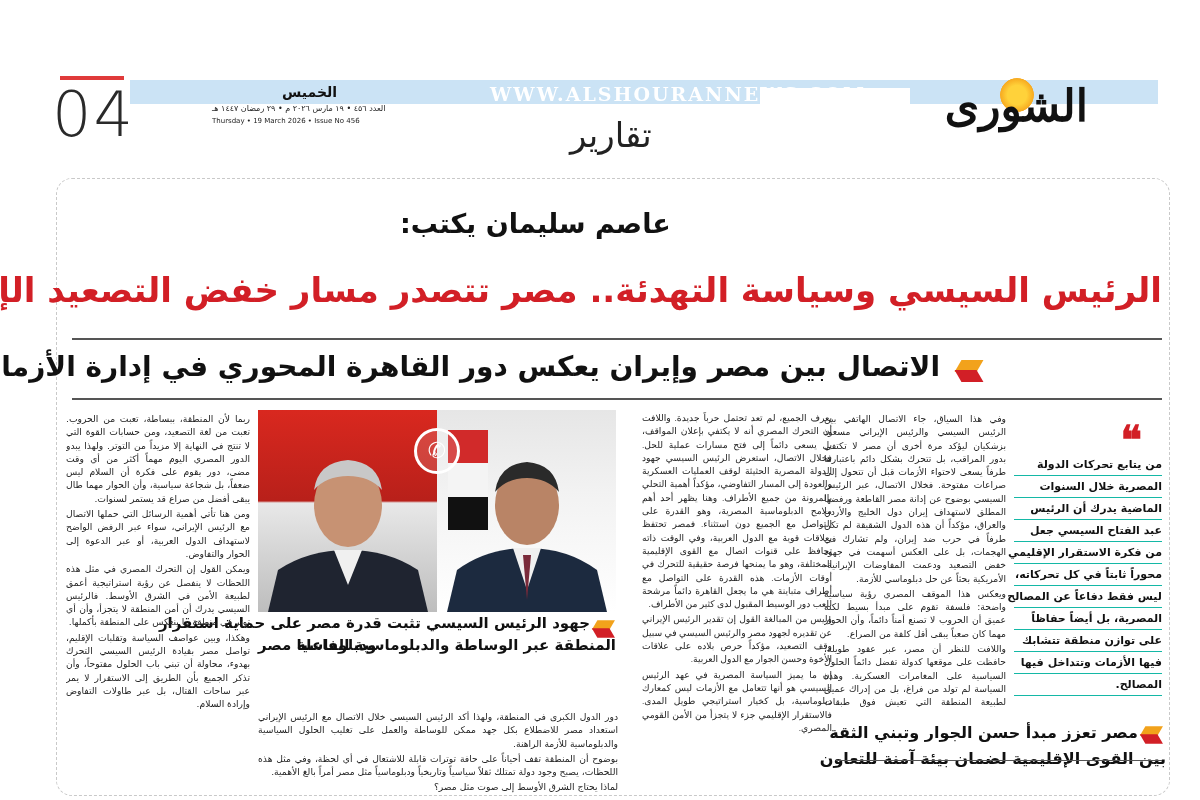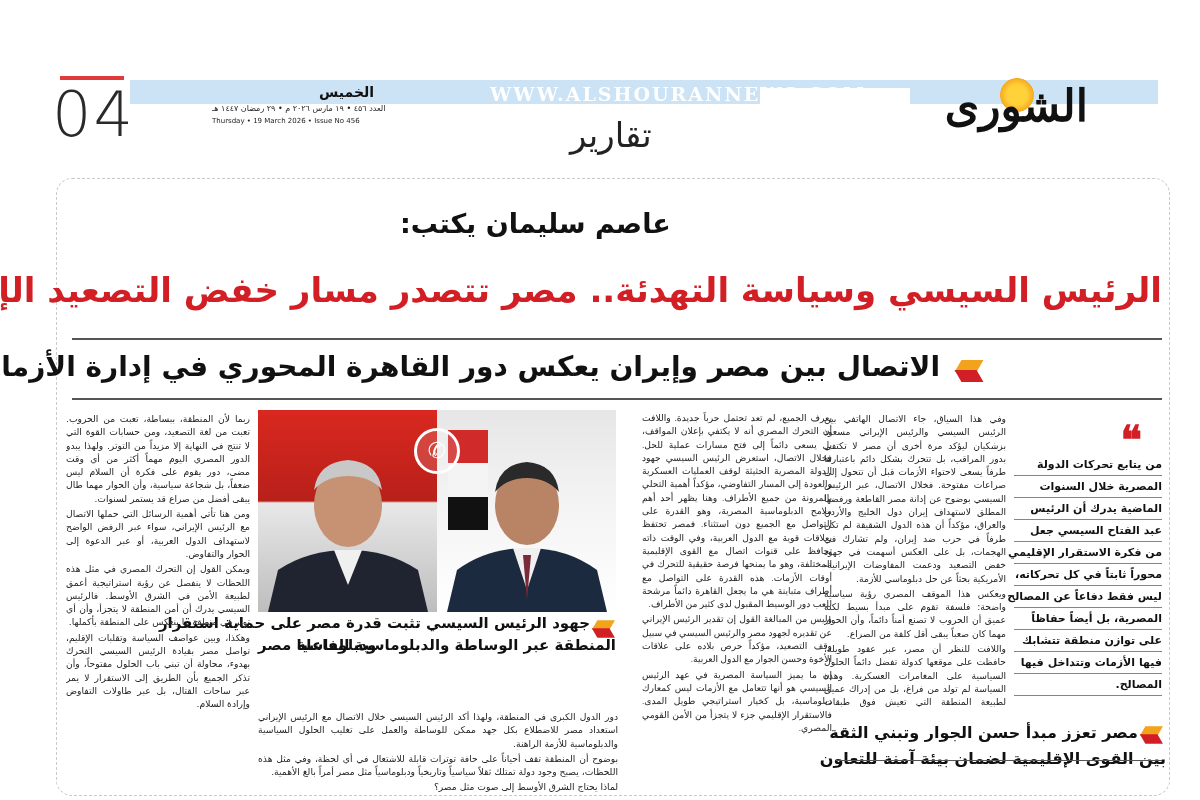--- a/index.html
+++ b/index.html
@@ -4,21 +4,21 @@
 <style>
   * { box-sizing: border-box; margin: 0; padding: 0; }
   html, body { width: 1200px; height: 800px; background: #ffffff; overflow: hidden; }
   body { font-family: "DejaVu Sans", sans-serif; color: #1a1a1a; position: relative; }
 
   .page-num { position: absolute; left: 52px; top: 78px; font-family: "DejaVu Sans", sans-serif; font-weight: 200; font-size: 62px; color: #2a2a2a; letter-spacing: 2px; }
   .page-num-bar { position: absolute; left: 60px; top: 76px; width: 64px; height: 4px; background: #e03a3a; }
 
   .topbar { position: absolute; left: 130px; top: 80px; width: 1028px; height: 24px; background: #cbe3f5; }
   .website { position: absolute; left: 490px; top: 83px; width: 270px; text-align: right; font-family: "DejaVu Serif", serif; font-size: 19px; letter-spacing: 2px; color: #ffffff; font-weight: bold; }
-  .dayname { position: absolute; left: 282px; top: 84px; font-size: 14px; font-weight: bold; color: #111; direction: rtl; margin-left: 37px; }
+  .dayname { position: absolute; left: 282px; top: 84px; font-size: 14px; font-weight: bold; color: #111; direction: rtl; }
   .issue-ar { position: absolute; left: 212px; top: 104px; font-size: 8px; color: #222; direction: rtl; }
   .issue-en { position: absolute; left: 212px; top: 117px; font-size: 7px; color: #222; }
 
   .logo { position: absolute; left: 948px; top: 78px; width: 140px; height: 70px; }
   .logo-text { position: absolute; right: 0; top: 2px; font-family: "DejaVu Serif", serif; font-size: 44px; font-weight: bold; color: #111; direction: rtl; }
   .logo-sun { position: absolute; left: 52px; top: 0px; width: 34px; height: 34px; border-radius: 50%; background: radial-gradient(circle, #ffd23a 40%, #f7a91f 70%, rgba(255,255,255,0) 72%); }
 
   .section-title { position: absolute; left: 570px; top: 115px; font-size: 34px; color: #222; direction: rtl; font-weight: normal; }
 
   .author-photo { position: absolute; left: 760px; top: 88px; width: 150px; height: 168px; overflow: hidden; }

